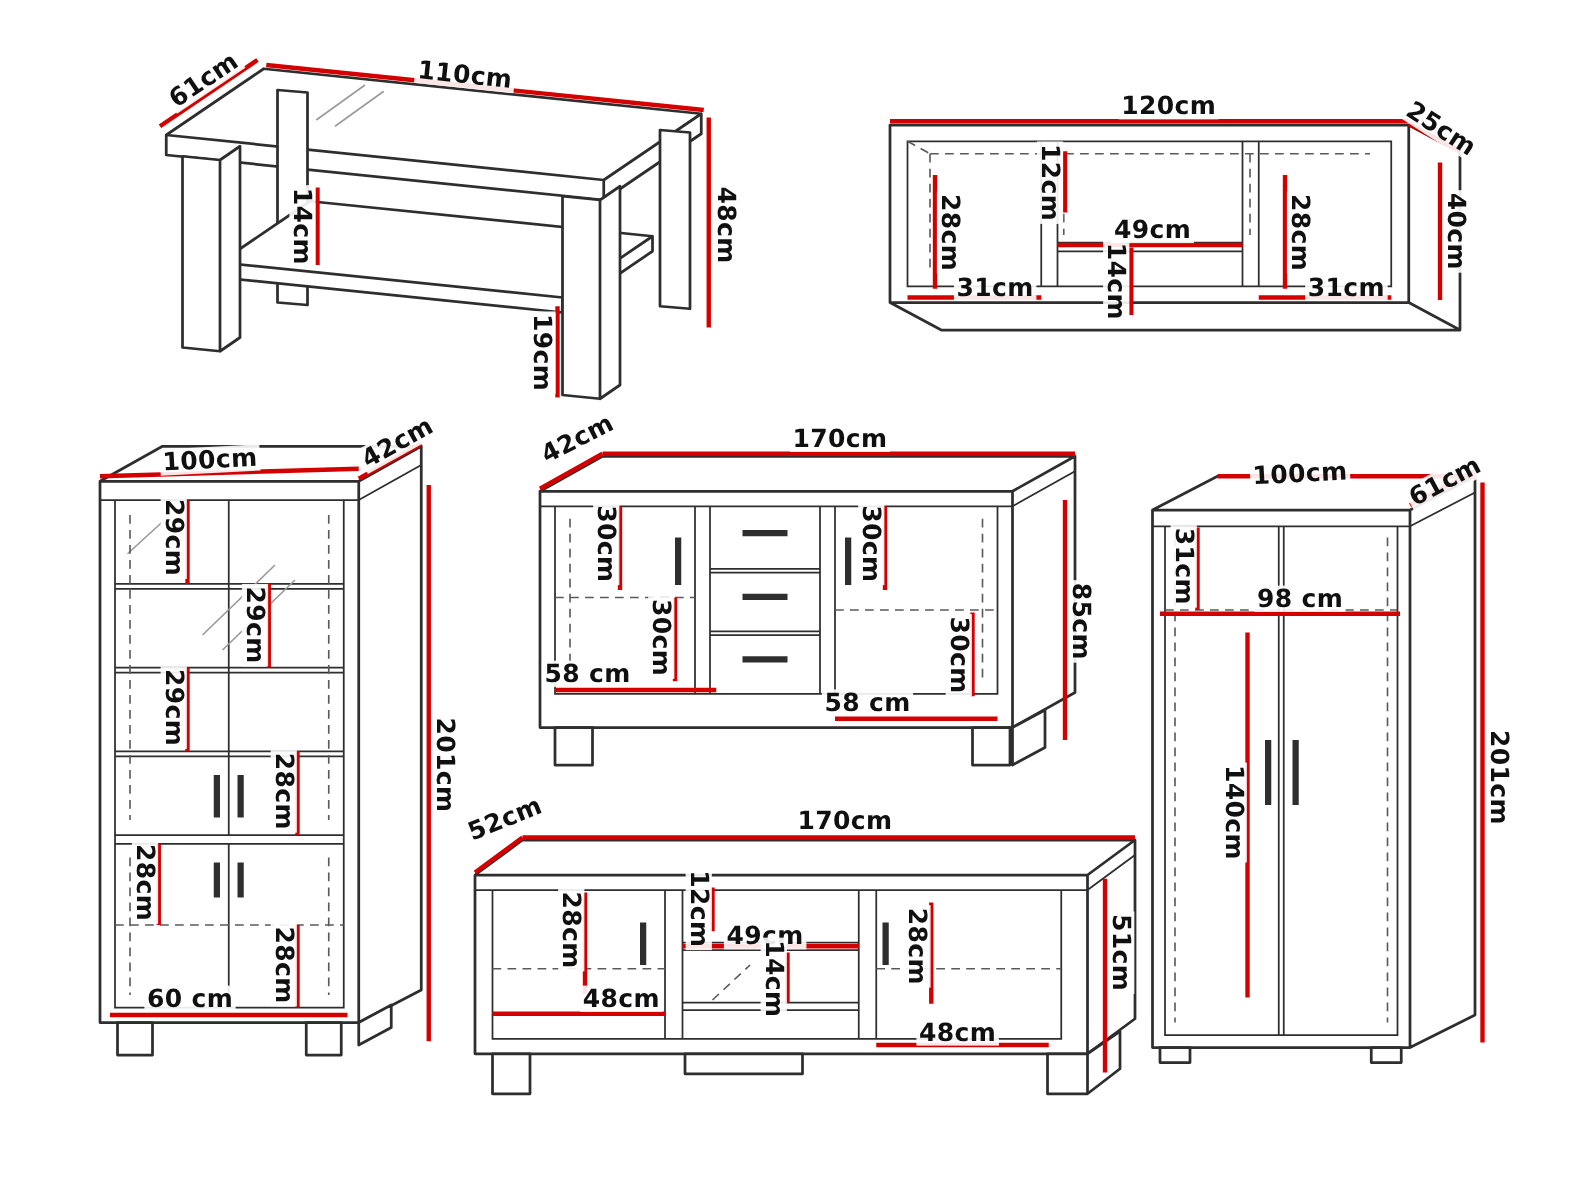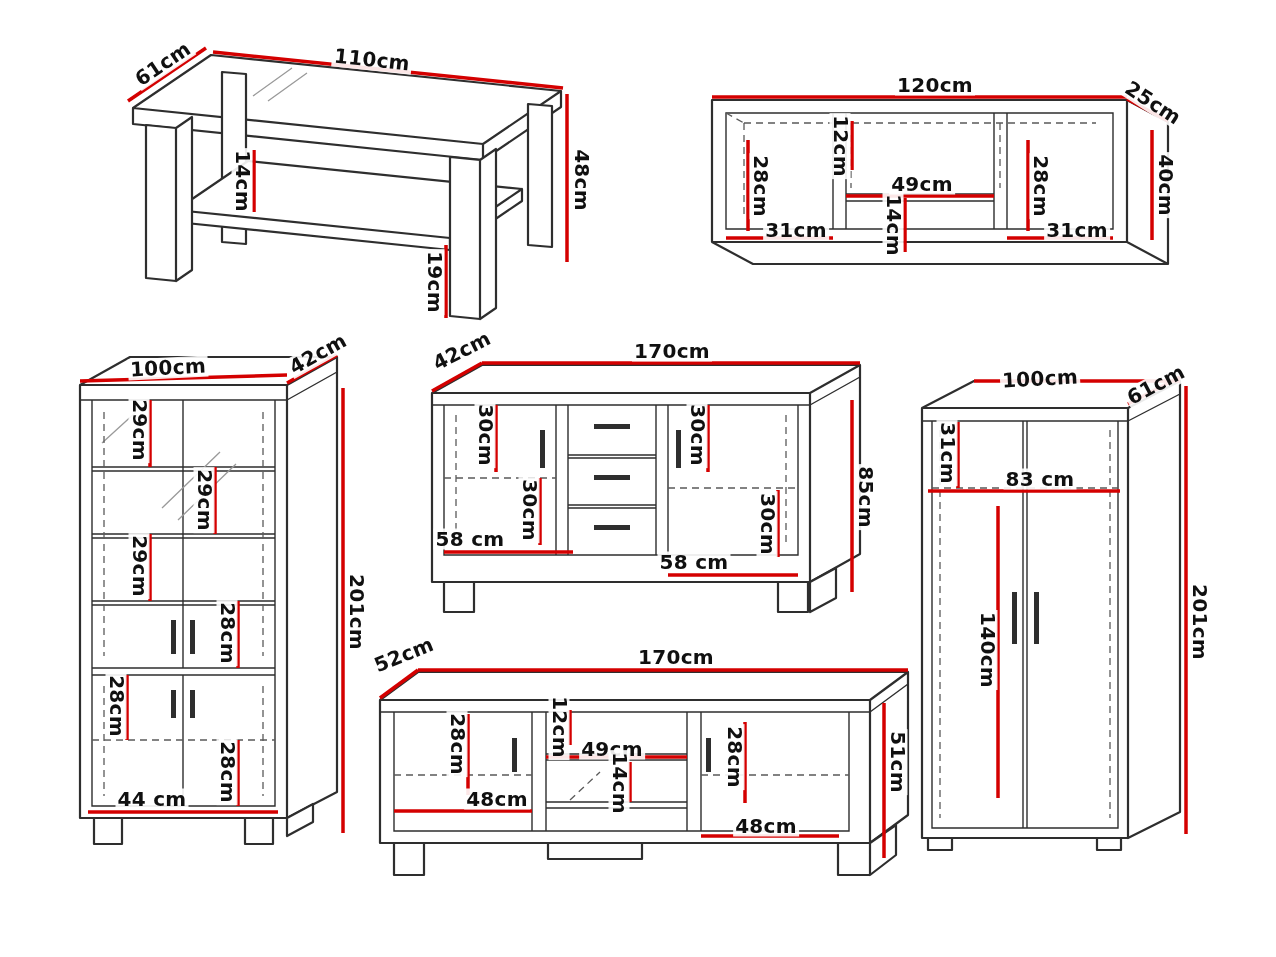--- a/index.html
+++ b/index.html
@@ -193,21 +193,21 @@
       <div class="dim-label" style="left: 1077px; top: 230px; transform: translate(-50%, -50%) rotate(0deg);">31cm</div>
       <div class="dim-label" style="left: 168px; top: 368px; transform: translate(-50%, -50%) rotate(-3deg);">100cm</div>
       <div class="dim-label" style="left: 318px; top: 354px; transform: translate(-50%, -50%) rotate(-29deg);">42cm</div>
       <div class="dim-label" style="left: 356px; top: 612px; transform: translate(-50%, -50%) rotate(90deg);">201cm</div>
       <div class="dim-label" style="left: 139px; top: 430px; transform: translate(-50%, -50%) rotate(90deg);">29cm</div>
       <div class="dim-label" style="left: 204px; top: 500px; transform: translate(-50%, -50%) rotate(90deg);">29cm</div>
       <div class="dim-label" style="left: 139px; top: 566px; transform: translate(-50%, -50%) rotate(90deg);">29cm</div>
       <div class="dim-label" style="left: 227px; top: 633px; transform: translate(-50%, -50%) rotate(90deg);">28cm</div>
       <div class="dim-label" style="left: 116px; top: 706px; transform: translate(-50%, -50%) rotate(90deg);">28cm</div>
       <div class="dim-label" style="left: 227px; top: 772px; transform: translate(-50%, -50%) rotate(90deg);">28cm</div>
-      <div class="dim-label" style="left: 152px; top: 799px; transform: translate(-50%, -50%) rotate(0deg);">44 cm</div>
+      <div class="dim-label" style="left: 152px; top: 799px; transform: translate(-50%, -50%) rotate(0deg);">60 cm</div>
       <div class="dim-label" style="left: 462px; top: 351px; transform: translate(-50%, -50%) rotate(-27deg);">42cm</div>
       <div class="dim-label" style="left: 672px; top: 351px; transform: translate(-50%, -50%) rotate(0deg);">170cm</div>
       <div class="dim-label" style="left: 865px; top: 497px; transform: translate(-50%, -50%) rotate(90deg);">85cm</div>
       <div class="dim-label" style="left: 485px; top: 435px; transform: translate(-50%, -50%) rotate(90deg);">30cm</div>
       <div class="dim-label" style="left: 697px; top: 435px; transform: translate(-50%, -50%) rotate(90deg);">30cm</div>
       <div class="dim-label" style="left: 529px; top: 510px; transform: translate(-50%, -50%) rotate(90deg);">30cm</div>
       <div class="dim-label" style="left: 767px; top: 524px; transform: translate(-50%, -50%) rotate(90deg);">30cm</div>
       <div class="dim-label" style="left: 470px; top: 539px; transform: translate(-50%, -50%) rotate(0deg);">58 cm</div>
       <div class="dim-label" style="left: 694px; top: 562px; transform: translate(-50%, -50%) rotate(0deg);">58 cm</div>
       <div class="dim-label" style="left: 404px; top: 655px; transform: translate(-50%, -50%) rotate(-22deg);">52cm</div>
@@ -217,17 +217,17 @@
       <div class="dim-label" style="left: 559px; top: 727px; transform: translate(-50%, -50%) rotate(90deg);">12cm</div>
       <div class="dim-label" style="left: 612px; top: 749px; transform: translate(-50%, -50%) rotate(0deg);">49cm</div>
       <div class="dim-label" style="left: 619px; top: 783px; transform: translate(-50%, -50%) rotate(90deg);">14cm</div>
       <div class="dim-label" style="left: 734px; top: 757px; transform: translate(-50%, -50%) rotate(90deg);">28cm</div>
       <div class="dim-label" style="left: 497px; top: 799px; transform: translate(-50%, -50%) rotate(0deg);">48cm</div>
       <div class="dim-label" style="left: 766px; top: 826px; transform: translate(-50%, -50%) rotate(0deg);">48cm</div>
       <div class="dim-label" style="left: 1040px; top: 379px; transform: translate(-50%, -50%) rotate(-3deg);">100cm</div>
       <div class="dim-label" style="left: 1156px; top: 385px; transform: translate(-50%, -50%) rotate(-28deg);">61cm</div>
       <div class="dim-label" style="left: 1199px; top: 622px; transform: translate(-50%, -50%) rotate(90deg);">201cm</div>
       <div class="dim-label" style="left: 947px; top: 453px; transform: translate(-50%, -50%) rotate(90deg);">31cm</div>
-      <div class="dim-label" style="left: 1040px; top: 479px; transform: translate(-50%, -50%) rotate(0deg);">83 cm</div>
+      <div class="dim-label" style="left: 1040px; top: 479px; transform: translate(-50%, -50%) rotate(0deg);">98 cm</div>
       <div class="dim-label" style="left: 987px; top: 650px; transform: translate(-50%, -50%) rotate(90deg);">140cm</div>
     </div>
 
 </div>
 
 </body></html>

